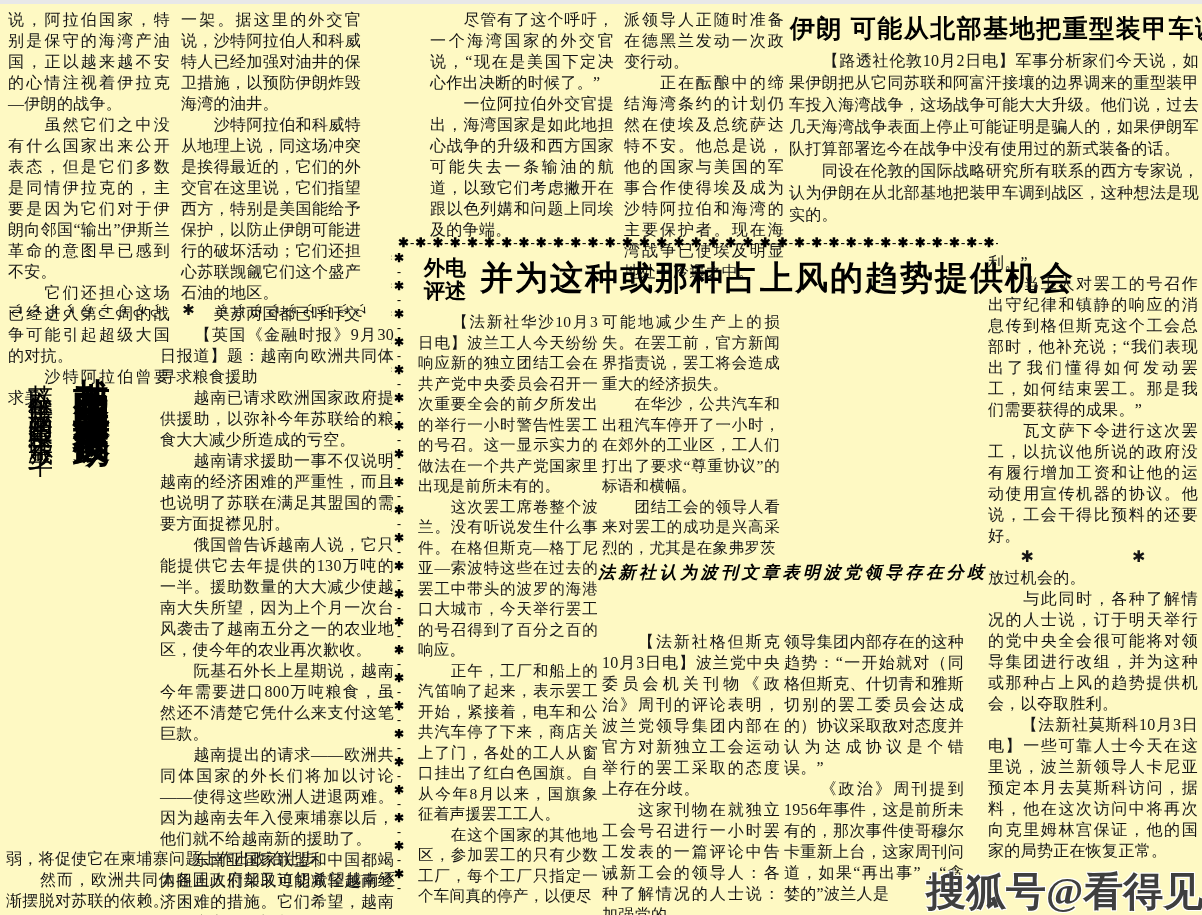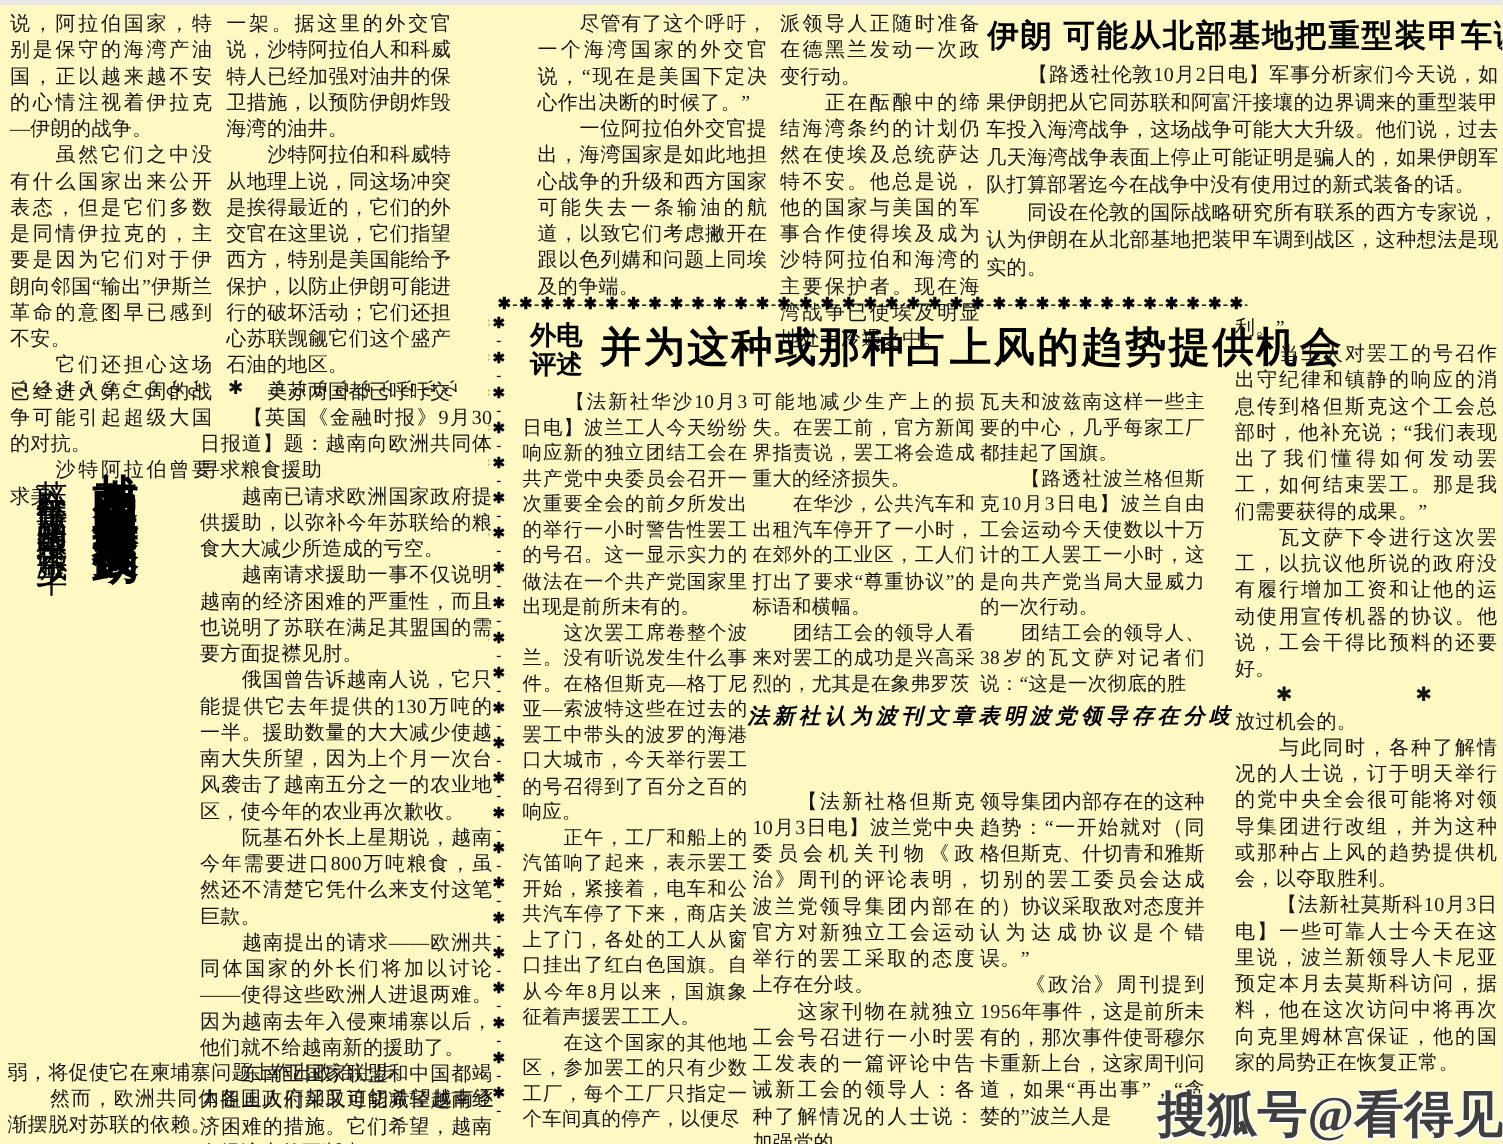--- a/index.html
+++ b/index.html
@@ -82,23 +82,20 @@
   </div>
   <div class="headline" style="left:480px;top:252px;font-size:33px;letter-spacing:2px;">并为这种或那种占上风的趋势提供机会</div>
 
   <div class="body-text" style="left:418px;top:308px;width:180px;height:607px;line-height:20.5px;font-size:15.5px;">　　【法新社华沙10月3日电】波兰工人今天纷纷响应新的独立团结工会在共产党中央委员会召开一次重要全会的前夕所发出的举行一小时警告性罢工的号召。这一显示实力的做法在一个共产党国家里出现是前所未有的。
 　　这次罢工席卷整个波兰。没有听说发生什么事件。在格但斯克—格丁尼亚—索波特这些在过去的罢工中带头的波罗的海港口大城市，今天举行罢工的号召得到了百分之百的响应。
 　　正午，工厂和船上的汽笛响了起来，表示罢工开始，紧接着，电车和公共汽车停了下来，商店关上了门，各处的工人从窗口挂出了红白色国旗。自从今年8月以来，国旗象征着声援罢工工人。
 　　在这个国家的其他地区，参加罢工的只有少数工厂，每个工厂只指定一个车间真的停产，以便尽</div>
   <div class="body-text small" style="left:602px;top:308px;width:178px;height:246px;">可能地减少生产上的损失。在罢工前，官方新闻界指责说，罢工将会造成重大的经济损失。
 　　在华沙，公共汽车和出租汽车停开了一小时，在郊外的工业区，工人们打出了要求“尊重协议”的标语和横幅。
 　　团结工会的领导人看来对罢工的成功是兴高采烈的，尤其是在象弗罗茨</div>
-  <div class="body-text small" style="left:784px;top:308px;width:180px;height:246px;">瓦夫和波兹南这样一些主要的中心，几乎每家工厂都挂起了国旗。
-　　【路透社波兰格但斯克10月3日电】波兰自由工会运动今天使数以十万计的工人罢工一小时，这是向共产党当局大显威力的一次行动。
-　　团结工会的领导人、38岁的瓦文萨对记者们说：“这是一次彻底的胜</div>
   <div class="body-text" style="left:988px;top:248px;width:210px;height:660px;">利。”
 　　当工人对罢工的号召作出守纪律和镇静的响应的消息传到格但斯克这个工会总部时，他补充说；“我们表现出了我们懂得如何发动罢工，如何结束罢工。那是我们需要获得的成果。”
 　　瓦文萨下令进行这次罢工，以抗议他所说的政府没有履行增加工资和让他的运动使用宣传机器的协议。他说，工会干得比预料的还要好。
 　　✱　　　　　　✱
 放过机会的。
 　　与此同时，各种了解情况的人士说，订于明天举行的党中央全会很可能将对领导集团进行改组，并为这种或那种占上风的趋势提供机会，以夺取胜利。
 　　【法新社莫斯科10月3日电】一些可靠人士今天在这里说，波兰新领导人卡尼亚预定本月去莫斯科访问，据料，他在这次访问中将再次向克里姆林宫保证，他的国家的局势正在恢复正常。</div>
 
   <div class="kania-kicker" style="left:598px;top:557px;">法新社认为波刊文章表明波党领导存在分歧</div>
 

